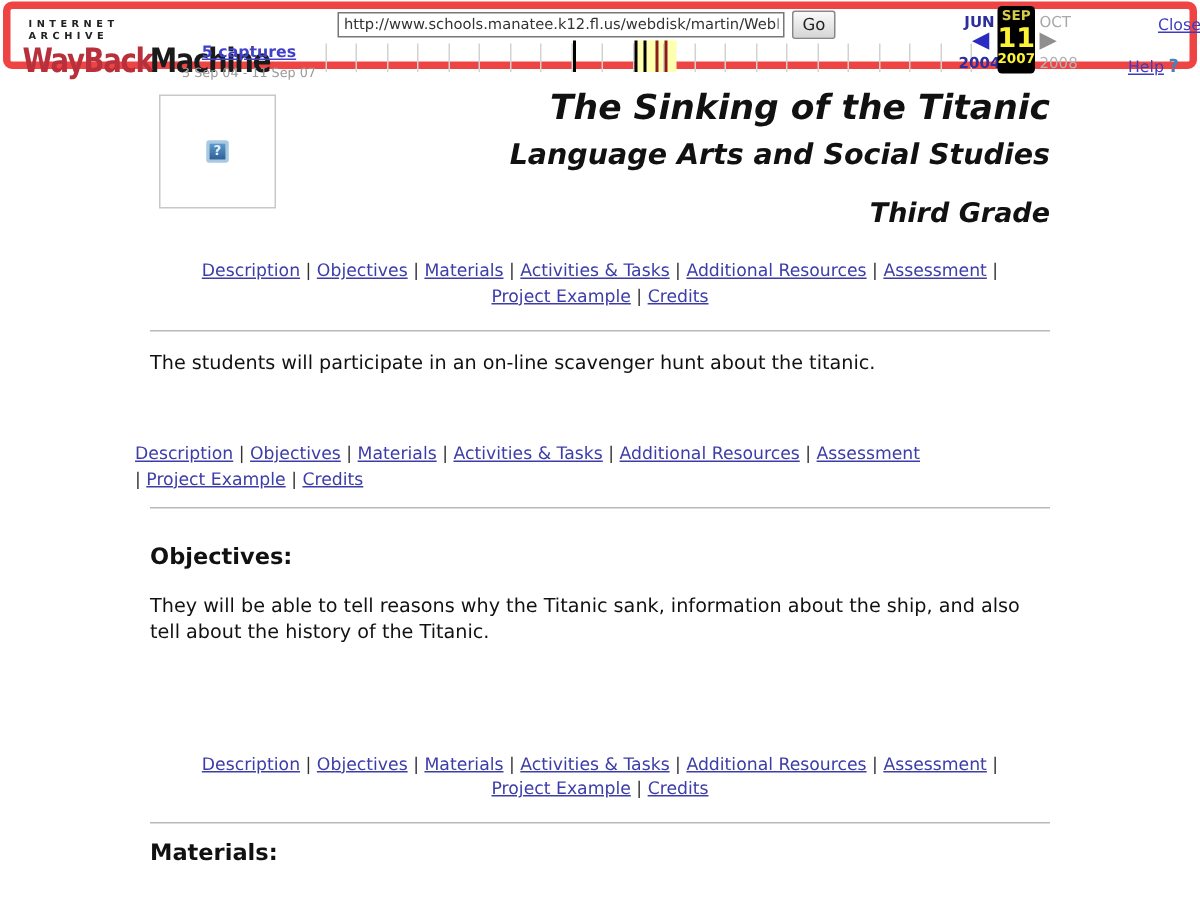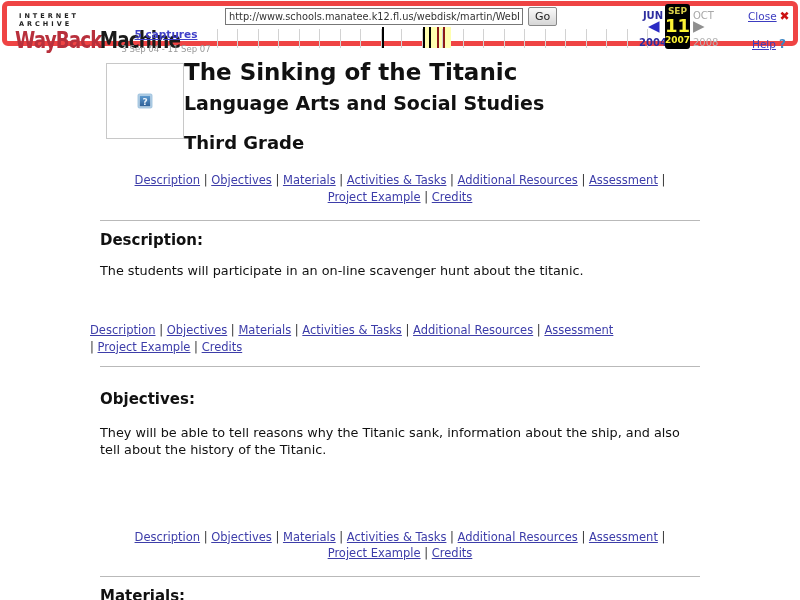--- a/index.html
+++ b/index.html
@@ -60,37 +60,37 @@
   }
   .wb-bb-month { font-size:9px; font-weight:bold; color:#d6cc48; line-height:1.1; }
   .wb-bb-day   { font-size:18px; font-weight:bold; color:#fdf335; line-height:1.0; }
   .wb-bb-year  { font-size:9px; font-weight:bold; color:#fdf335; line-height:1.2; }
 
   .wb-next-month { position:absolute; left:686px; top:4px; width:28px; text-align:left; font-size:10px; color:#a8a8a8; }
   .wb-next-arrow { position:absolute; left:686px; top:13px; font-size:15px; color:#8f8f8f; cursor:pointer; line-height:1; }
   .wb-next-year  { position:absolute; left:686px; top:31px; font-size:10px; color:#b5b5b5; }
 
   .wb-close { position:absolute; left:741px; top:3px; font-size:10.5px; text-decoration:none; cursor:pointer; }
-  .wb-close .lbl { color:#3c3cc0; text-decoration:underline; }
+  .wb-close .lbl { color:#3c3cc0; text-decoration:underline;margin-left:24px; }
   .wb-close .x { color:#cc1111; font-weight:bold; font-size:12px; margin-left:3px; }
   .wb-help { position:absolute; left:745px; top:31px; font-size:10.5px; text-decoration:none; cursor:pointer; }
   .wb-help .lbl { color:#3c3cc0; text-decoration:underline; }
   .wb-help .q { color:#3b86c4; font-weight:bold; font-size:12px; margin-left:3px; }
 
   
   .content { margin:0 100px; padding-top:13px; }
   .img-box { float:left; width:78px; height:76px; border:1px solid #c8c8c8; margin:4px 0 0 6px; position:relative; background:#fff; }
   .broken-icon {
     position:absolute; top:50%; left:50%; transform:translate(-50%,-50%);
     width:15px; height:15px; background:linear-gradient(#5e9bd0,#2d5f96);
     border:2px solid #a9c9e2; border-radius:2px;
     color:#eaf2fa; font-size:9px; font-weight:bold;
     display:flex; align-items:center; justify-content:center;
   }
-  .titles { overflow:hidden; text-align:left; padding-top:0; }
+  .titles { overflow:hidden; text-align:right; padding-top:0;font-style:italic; }
   .titles h1 { font-size:23px; margin:0; line-height:1.15; }
   .titles h2 { font-size:19px; margin:8px 0 0; line-height:1.15; }
   .titles h3 { font-size:18px; margin:18px 0 0; line-height:1.15; }
   .clear { clear:both; }
 
   .nav { font-size:11.5px; line-height:1.45; margin:0 -10px; color:#333; }
   .nav.center { text-align:center; }
   .nav.left { text-align:left; }
   #nav1 { margin-top:18px; }
   #nav2 { margin-top:42px; }
@@ -186,21 +186,20 @@
       <h2>Language Arts and Social Studies</h2>
       <h3>Third Grade</h3>
     </div>
     <div class="clear"></div>
   </div>
 
   <div id="nav1" class="nav center"><a class="navlink">Description</a><span class="sep"> | </span><a class="navlink">Objectives</a><span class="sep"> | </span><a class="navlink">Materials</a><span class="sep"> | </span><a class="navlink">Activities &amp; Tasks</a><span class="sep"> | </span><a class="navlink">Additional Resources</a><span class="sep"> | </span><a class="navlink">Assessment</a><span class="sep"> |</span><br><a class="navlink">Project Example</a><span class="sep"> | </span><a class="navlink">Credits</a></div>
 
   <hr id="hr1" class="divider">
 
-  <div class="sec-heading">Description:</div>
   <p class="sec-body">The students will participate in an on-line scavenger hunt about the titanic.</p>
 
   <div id="nav2" class="nav left"><a class="navlink">Description</a><span class="sep"> | </span><a class="navlink">Objectives</a><span class="sep"> | </span><a class="navlink">Materials</a><span class="sep"> | </span><a class="navlink">Activities &amp; Tasks</a><span class="sep"> | </span><a class="navlink">Additional Resources</a><span class="sep"> | </span><a class="navlink">Assessment</a><br><span class="sep">| </span><a class="navlink">Project Example</a><span class="sep"> | </span><a class="navlink">Credits</a></div>
 
   <hr id="hr2" class="divider">
 
   <div id="obj-heading" class="sec-heading">Objectives:</div>
   <p id="obj-body" class="sec-body">They will be able to tell reasons why the Titanic sank, information about the ship, and also tell about the history of the Titanic.</p>
 
   <div id="nav3" class="nav center"><a class="navlink">Description</a><span class="sep"> | </span><a class="navlink">Objectives</a><span class="sep"> | </span><a class="navlink">Materials</a><span class="sep"> | </span><a class="navlink">Activities &amp; Tasks</a><span class="sep"> | </span><a class="navlink">Additional Resources</a><span class="sep"> | </span><a class="navlink">Assessment</a><span class="sep"> |</span><br><a class="navlink">Project Example</a><span class="sep"> | </span><a class="navlink">Credits</a></div>

